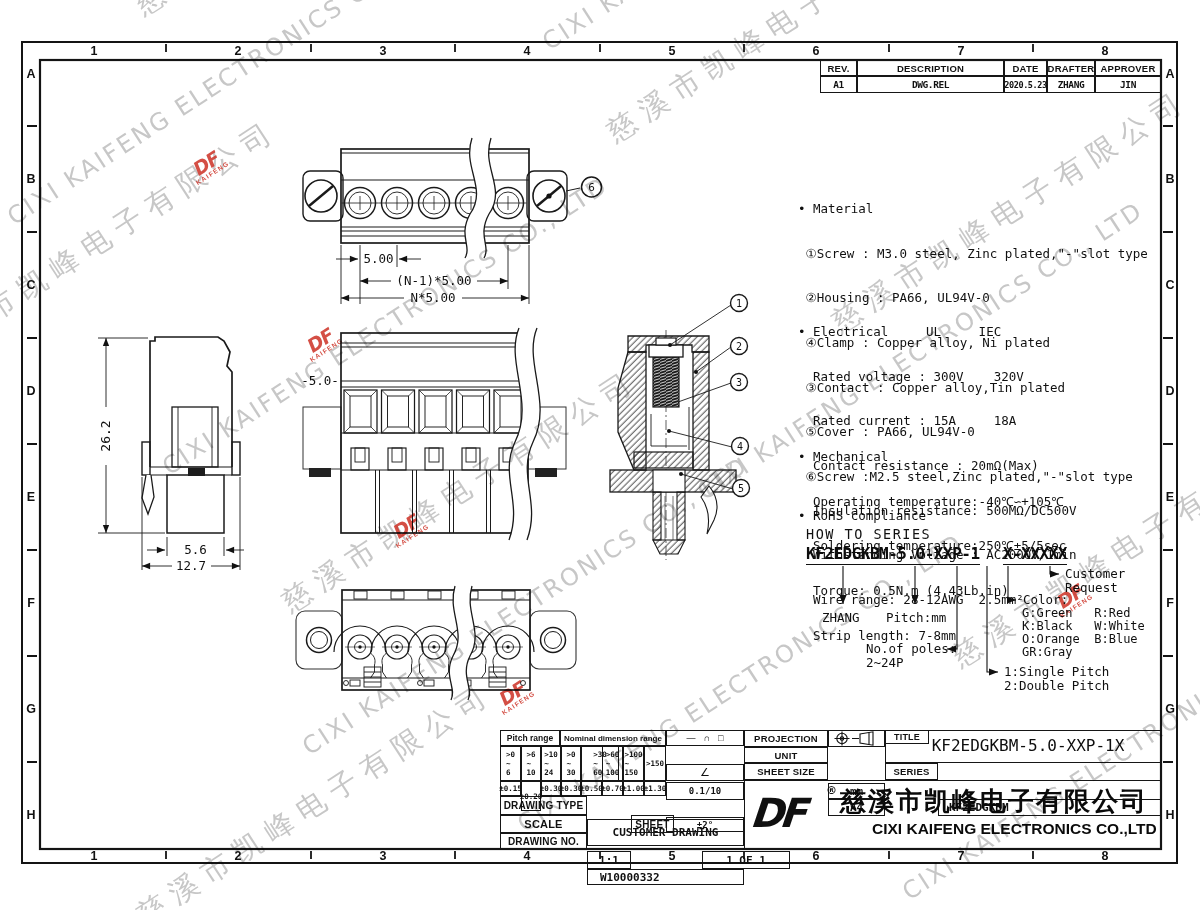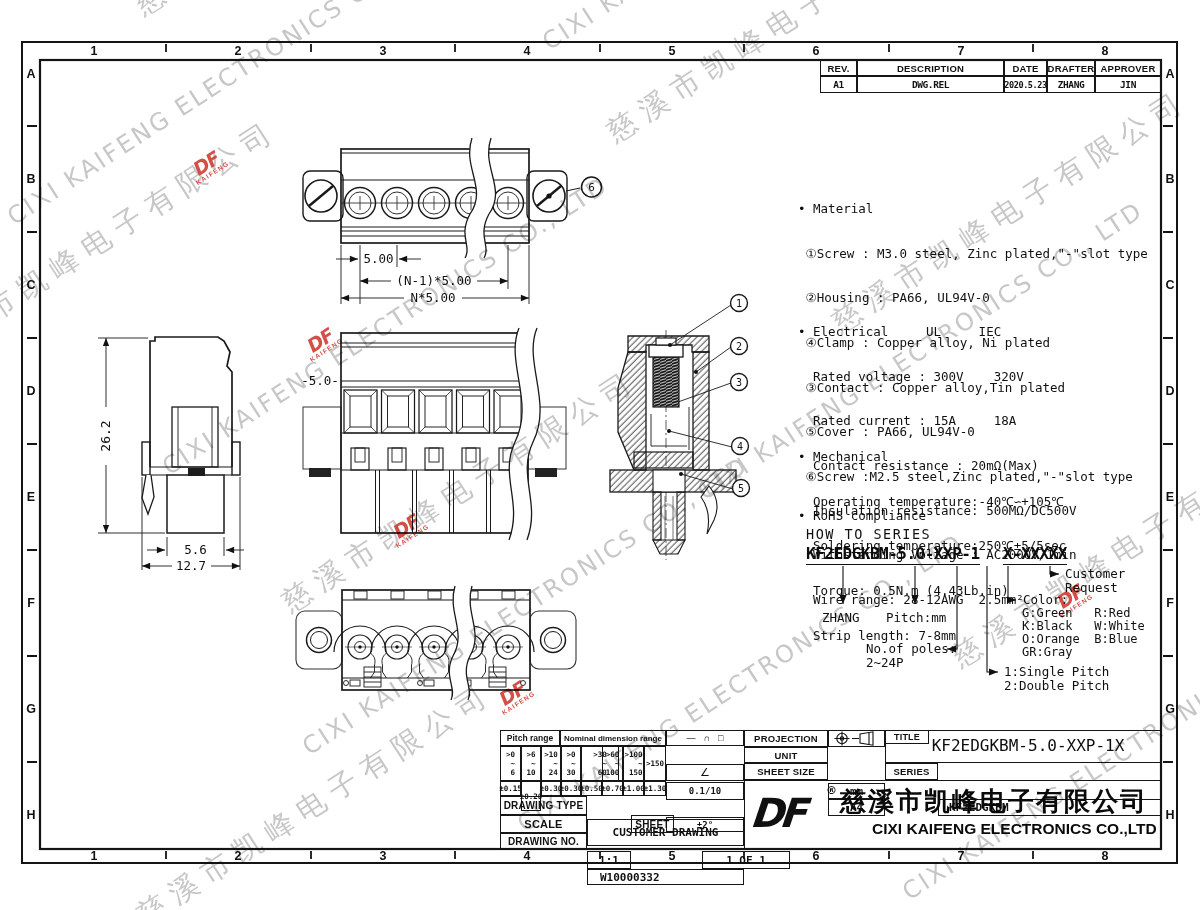--- a/index.html
+++ b/index.html
@@ -2,21 +2,21 @@
 <html><head>
 <meta charset="utf-8">
 <style>
   html,body{margin:0;padding:0;background:#e8e8e8;}
   #page{position:relative;width:1200px;height:910px;background:#ffffff;overflow:hidden;
         font-family:"Liberation Sans",sans-serif;color:#111;}
   .abs{position:absolute;}
   svg text{font-family:"DejaVu Sans Mono",monospace;fill:#111;}
   
   .c{position:absolute;box-sizing:border-box;border:1.5px solid #161616;display:flex;
-     align-items:center;justify-content:center;color:#111;text-align:right;line-height:1.12;}
+     align-items:center;justify-content:center;color:#111;text-align:left;line-height:1.12;}
   .lab{font:700 10px "Liberation Sans",sans-serif;letter-spacing:.2px;}
   .lab9{font:700 8.5px "Liberation Sans",sans-serif;}
   .val{font:600 11px "DejaVu Sans Mono",monospace;margin-top:36px;}
   .val95{font:600 9.5px "DejaVu Sans Mono",monospace;letter-spacing:-.4px;}
   .rng{font:600 7.5px "DejaVu Sans Mono",monospace;white-space:pre-line;}
   
   .glab{position:absolute;font:600 12.5px "Liberation Sans",sans-serif;color:#111;
         width:18px;height:14px;display:flex;align-items:center;justify-content:center;}
   
   .spec{position:absolute;font:12.5px "DejaVu Sans Mono",monospace;line-height:14.9px;

